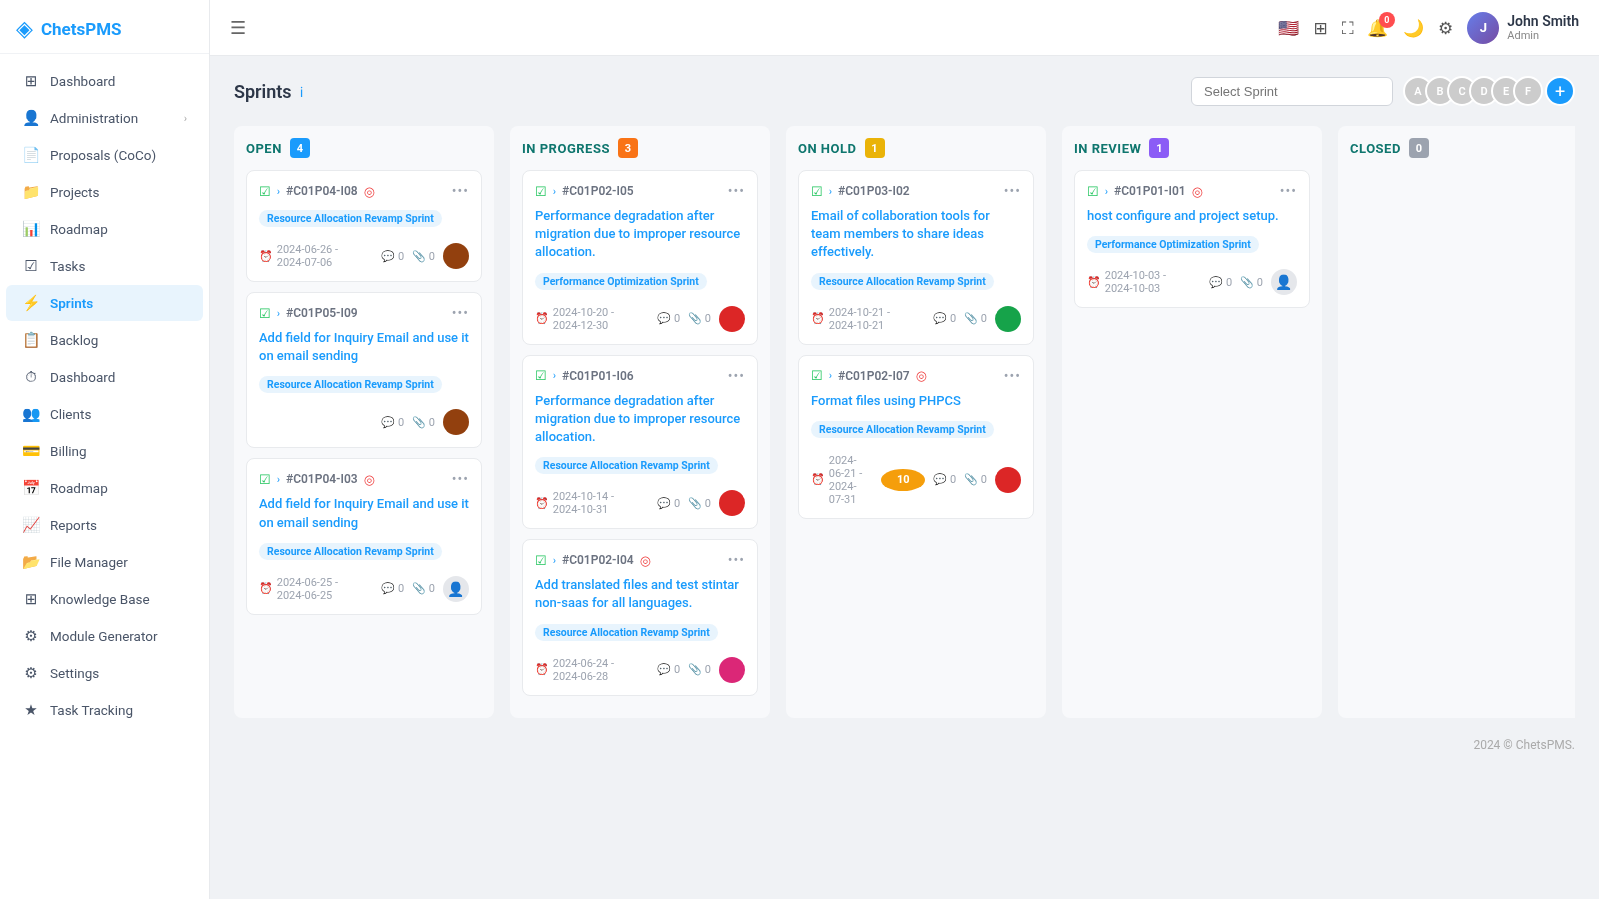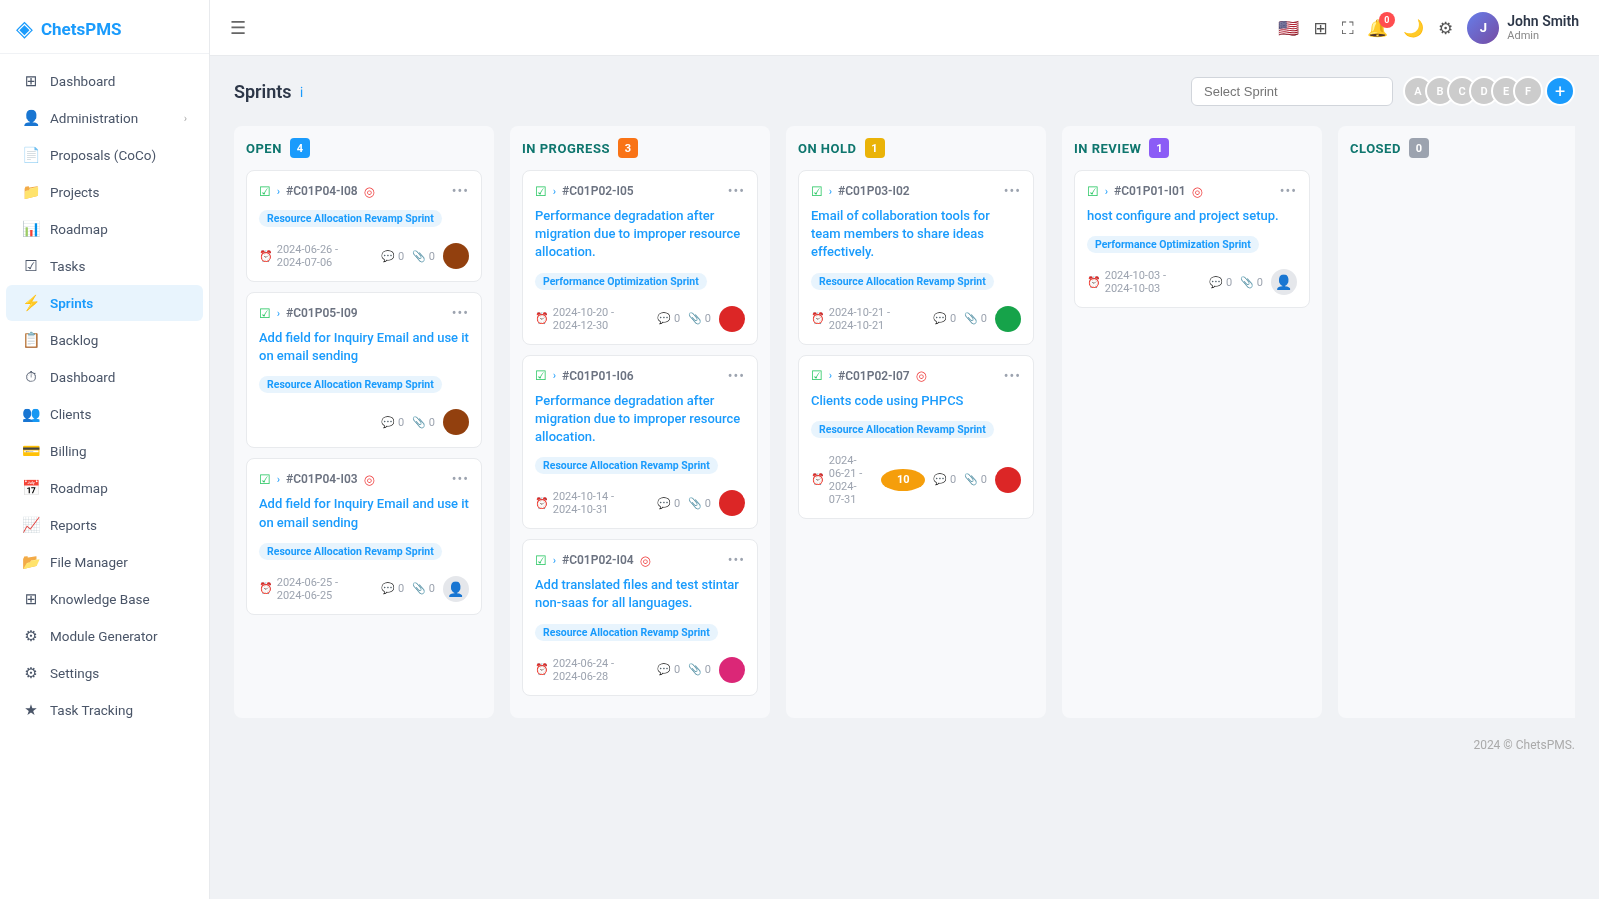--- a/index.html
+++ b/index.html
@@ -488,21 +488,21 @@
     </div>
 
     <div class="card">
       <div class="card-header">
         <span class="card-check">☑</span>
         <span class="card-arrow">›</span>
         <span class="card-id">#C01P02-I07</span>
         <span class="card-priority">◎</span>
         <span class="card-menu">•••</span>
       </div>
-      <div class="card-title">Clients code using PHPCS</div>
+      <div class="card-title">Format files using PHPCS</div>
       <div>
         <span class="card-sprint-tag">Resource Allocation Revamp Sprint</span>
       </div>
       <div class="card-footer">
         <div class="card-date">
                 <span>⏰</span>
                 <span>2024-06-21 - 2024-07-31</span>
               </div>
 
         <div class="card-stats" style="margin-left:auto; display:flex; gap:8px; align-items:center;">

